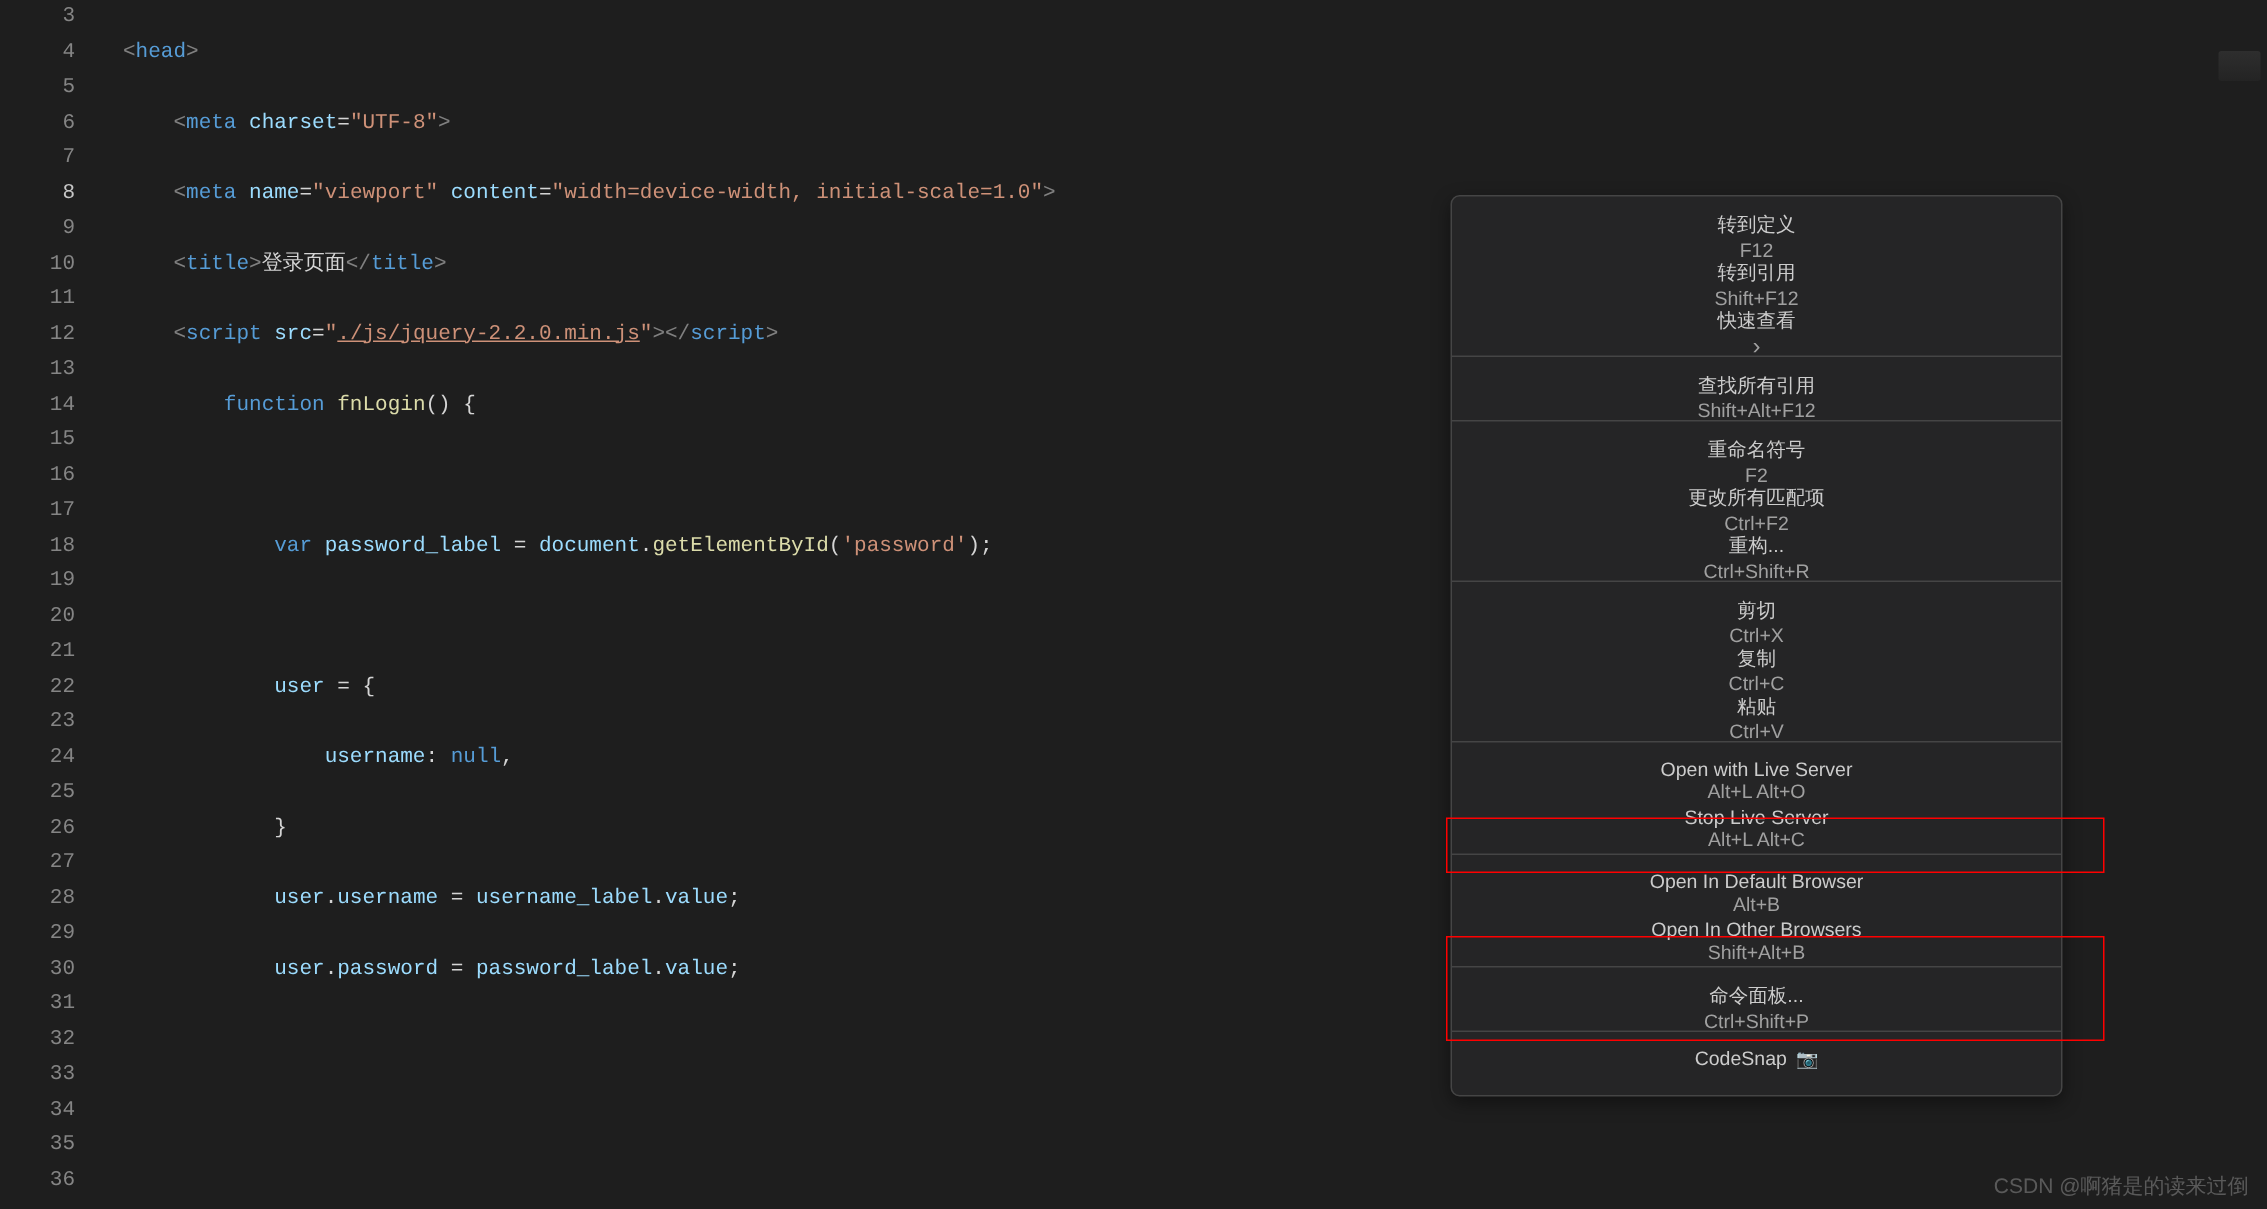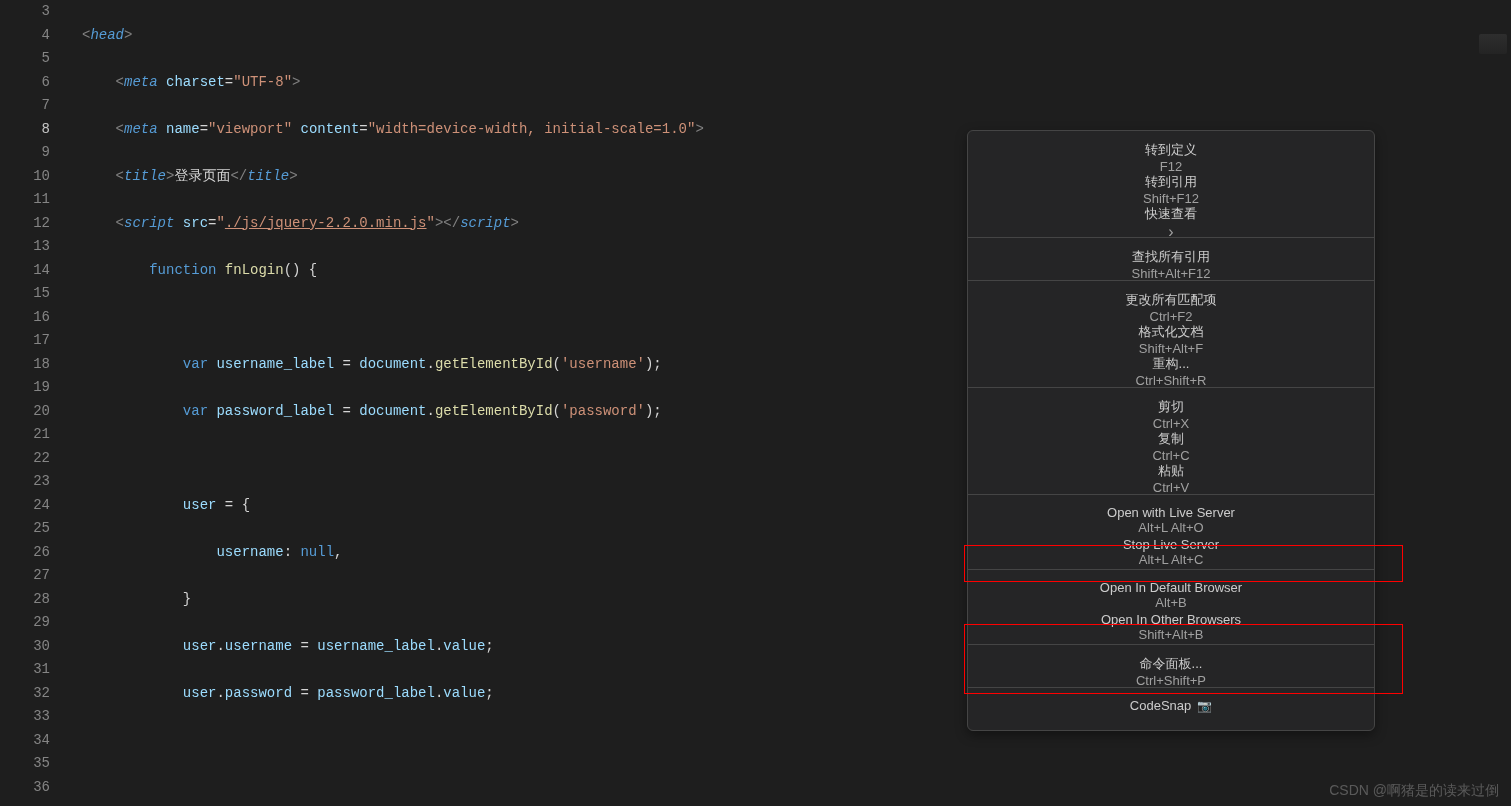--- a/index.html
+++ b/index.html
@@ -29,21 +29,21 @@
 .gutter .current { color:#c6c6c6; }
 .code {
   flex:1;
   padding-left:14px;
   line-height:23.5px;
   white-space:pre;
   position:relative;
 }
 .code .row { height:23.5px; }
 .tg-gray { color:#808080; }
-.tg-tag { color:#569cd6;font-style:italic; }
+.tg-tag { color:#569cd6; }
 .tg-attr { color:#9cdcfe; }
 .tg-str { color:#ce9178; }
 .tg-ustr { color:#ce9178; text-decoration:underline; }
 .tg-pun { color:#d4d4d4; }
 .tg-kw { color:#569cd6; }
 .tg-fn { color:#dcdcaa; }
 .tg-var { color:#9cdcfe; }
 
 .context-menu {
   position:absolute;
@@ -139,21 +139,20 @@
       <div class="ln">36</div>
     </div>
   <div class="code">
 <div class="row"><span class="tg-gray">&lt;</span><span class="tg-tag">head</span><span class="tg-gray">&gt;</span></div>
 <div class="row">    <span class="tg-gray">&lt;</span><span class="tg-tag">meta</span><span> </span><span class="tg-attr">charset</span><span class="tg-pun">=</span><span class="tg-str">"</span><span class="tg-str">UTF-8</span><span class="tg-str">"</span><span class="tg-gray">&gt;</span></div>
 <div class="row">    <span class="tg-gray">&lt;</span><span class="tg-tag">meta</span> <span class="tg-attr">name</span><span class="tg-pun">=</span><span class="tg-str">"</span><span class="tg-str">viewport</span><span class="tg-str">"</span> <span class="tg-attr">content</span><span class="tg-pun">=</span><span class="tg-str">"</span><span class="tg-str">width=device-width, initial-scale=1.0</span><span class="tg-str">"</span><span class="tg-gray">&gt;</span></div>
 <div class="row">    <span class="tg-gray">&lt;</span><span class="tg-tag">title</span><span class="tg-gray">&gt;</span><span>登录页面</span><span class="tg-gray">&lt;/</span><span class="tg-tag">title</span><span class="tg-gray">&gt;</span></div>
 <div class="row">    <span class="tg-gray">&lt;</span><span class="tg-tag">script</span> <span class="tg-attr">src</span><span class="tg-pun">=</span><span class="tg-str">"</span><span class="tg-ustr">./js/jquery-2.2.0.min.js</span><span class="tg-str">"</span><span class="tg-gray">&gt;</span><span class="tg-gray">&lt;/</span><span class="tg-tag">script</span><span class="tg-gray">&gt;</span></div>
 <div class="row">        <span class="tg-kw">function</span> <span class="tg-fn">fnLogin</span><span class="tg-pun">() {</span></div>
 <div class="row"></div>
-<div class="row">            <span class="tg-kw">var</span> <span class="tg-var">username_label</span><span> = </span><span class="tg-var">document</span><span>.</span><span class="tg-fn">getElementById</span><span>(</span><span class="tg-str">'username'</span><span>);</span></div>
 <div class="row">            <span class="tg-kw">var</span> <span class="tg-var">password_label</span><span> = </span><span class="tg-var">document</span><span>.</span><span class="tg-fn">getElementById</span><span>(</span><span class="tg-str">'password'</span><span>);</span></div>
 <div class="row"></div>
 <div class="row">            <span class="tg-var">user</span><span> = {</span></div>
 <div class="row">                <span class="tg-var">username</span><span>: </span><span class="tg-kw">null</span><span>,</span></div>
 <div class="row">            <span>}</span></div>
 <div class="row">            <span class="tg-var">user</span><span>.</span><span class="tg-var">username</span><span> = </span><span class="tg-var">username_label</span><span>.</span><span class="tg-var">value</span><span>;</span></div>
 <div class="row">            <span class="tg-var">user</span><span>.</span><span class="tg-var">password</span><span> = </span><span class="tg-var">password_label</span><span>.</span><span class="tg-var">value</span><span>;</span></div>
 
 
 
@@ -186,28 +185,28 @@
       <span>快速查看</span>
       <span class="chev">›</span>
     </div>
     <div class="sep"></div>
     <div class="item">
       <span>查找所有引用</span>
       <span class="shortcut">Shift+Alt+F12</span>
     </div>
     <div class="sep"></div>
     <div class="item">
+      <span>重命名符号</span>
+      <span class="shortcut">F2</span>
+    </div>
+    <div class="item">
       <span>更改所有匹配项</span>
       <span class="shortcut">Ctrl+F2</span>
     </div>
     <div class="item">
-      <span>格式化文档</span>
-      <span class="shortcut">Shift+Alt+F</span>
-    </div>
-    <div class="item">
       <span>重构...</span>
       <span class="shortcut">Ctrl+Shift+R</span>
     </div>
     <div class="sep"></div>
     <div class="item">
       <span>剪切</span>
       <span class="shortcut">Ctrl+X</span>
     </div>
     <div class="item">
       <span>复制</span>

